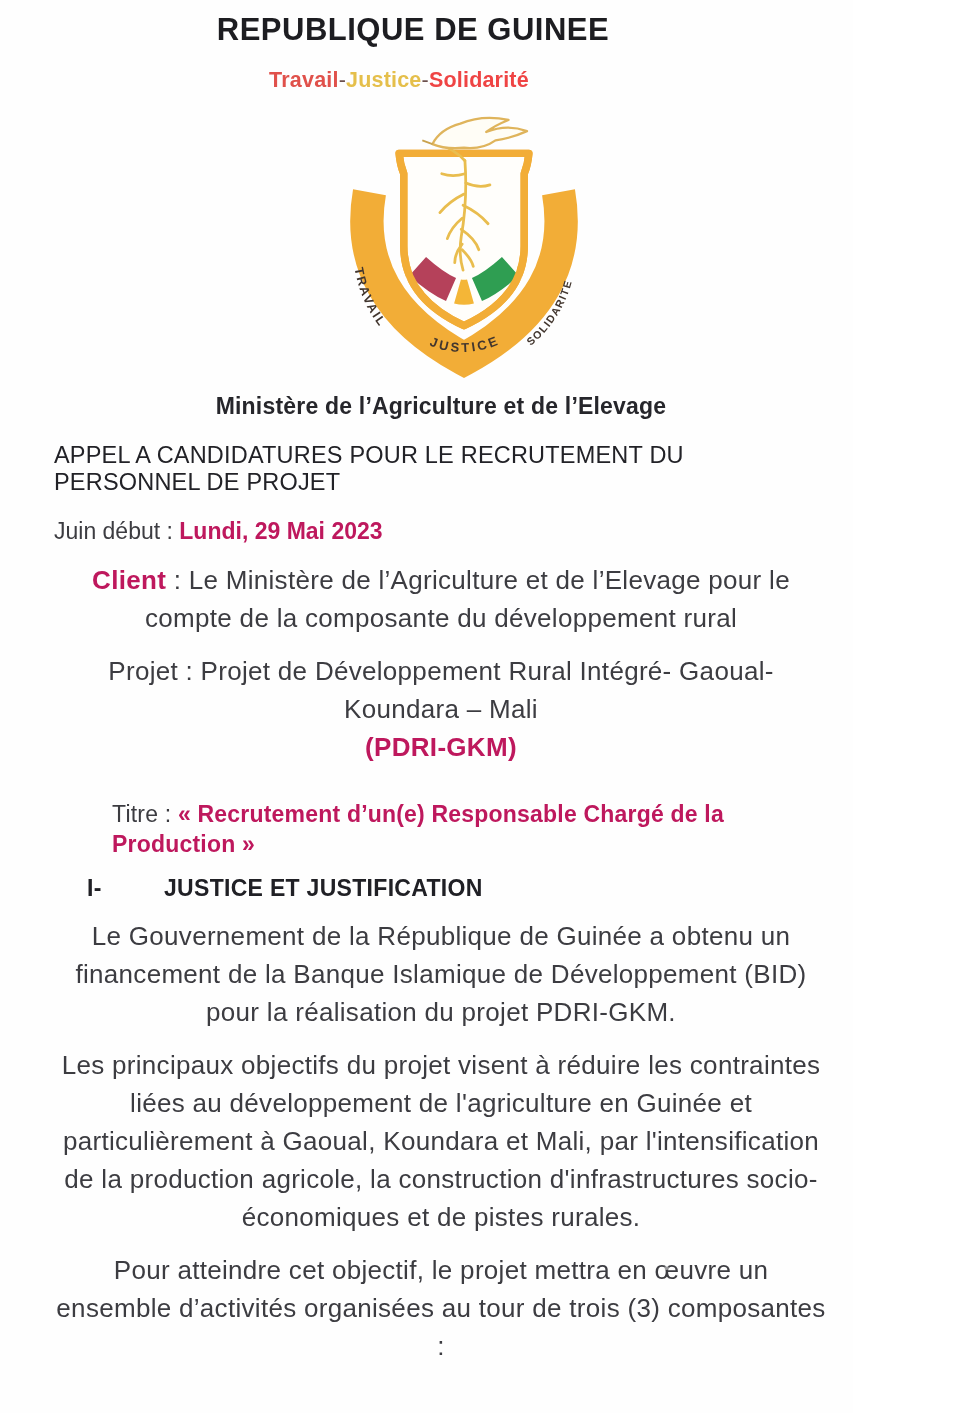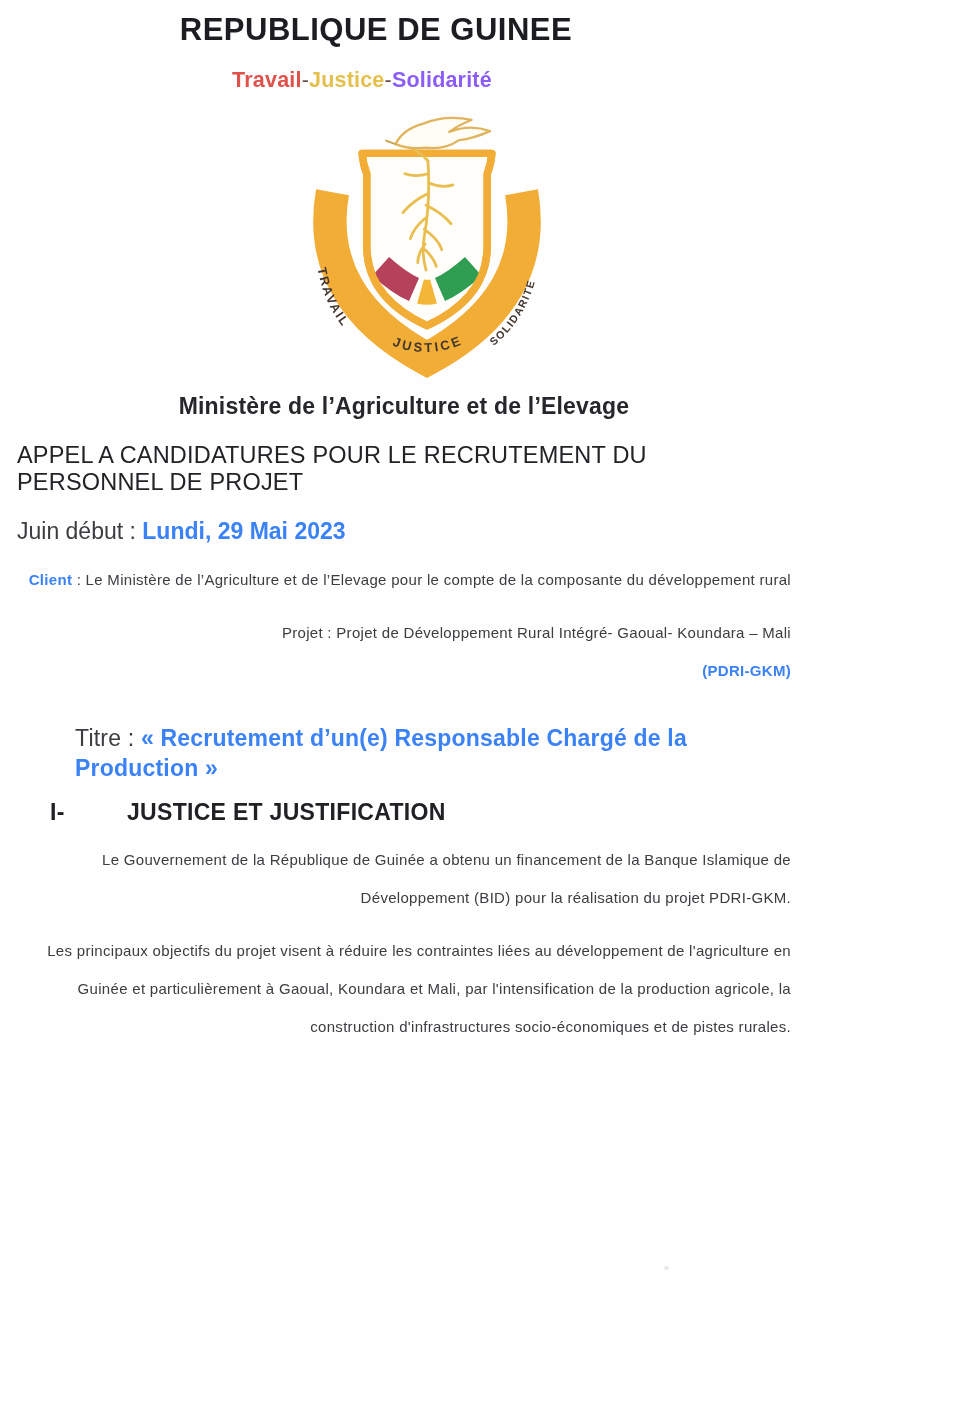--- a/index.html
+++ b/index.html
@@ -1,18 +1,18 @@
 <!DOCTYPE html>
 <html><head>
 <meta charset="utf-8">
 <style>
   html,body{margin:0;padding:0;background:#ffffff;}
   .page{
     width:816px;height:1413px;background:#fefefe;position:relative;overflow:hidden;
-    font-family:"Liberation Sans",sans-serif;color:#3c3c41;
+    font-family:"Liberation Sans",sans-serif;color:#3c3c41;padding-left:37px;
   }
   .country{
     margin:0;padding-top:12px;text-align:center;
     font-size:31px;font-weight:bold;letter-spacing:.5px;color:#1d1d21;
     transform:translateX(-32px);
   }
   .motto{
     margin-top:20px;text-align:center;font-size:21.5px;font-weight:bold;
     transform:translateX(-46px);letter-spacing:.2px;
   }
@@ -21,44 +21,44 @@
   .emblem svg{display:block;width:250px;height:278px;}
   .ribbon-text{font-family:"Liberation Sans",sans-serif;font-weight:bold;fill:#42362e;}
   .ministry{
     margin-top:8px;text-align:center;font-size:23px;font-weight:bold;color:#26262b;
     transform:translateX(-4px);letter-spacing:.2px;
   }
   .heading{
     margin:22px 20px 0 17px;font-size:23.5px;font-weight:normal;color:#222227;letter-spacing:.2px;
   }
   .line{margin:20px 20px 0 17px;font-size:23px;line-height:30px;}
-  .line strong, .para strong, .titre strong{color:#3b82f6;}
+  .line strong, .para strong, .titre strong{color:#be185d;}
   .para{
-    margin:15px 25px 0 17px;font-size:15px;line-height:38px;letter-spacing:.3px;
-    text-align:right;
+    margin:15px 25px 0 17px;font-size:26px;line-height:38px;letter-spacing:.3px;
+    text-align:center;
   }
   .para .block{display:block;}
   .titre{margin:33px 20px 0 75px;font-size:23px;line-height:30px;letter-spacing:.2px;}
   .section{
     display:flex;margin:16px 0 0 50px;font-size:23px;font-weight:bold;color:#202025;
     letter-spacing:.3px;
   }
   .section .num{width:77px;}
   .speck{position:absolute;background:#d8d8d8;border-radius:50%;}
   .speck.s1{left:933px;top:405px;width:7px;height:5px;opacity:.5;}
   .speck.s2{left:664px;top:1266px;width:5px;height:4px;opacity:.6;}
 </style>
 </head>
 <body>
 
 <div class="page">
 
   <h1 class="country">REPUBLIQUE DE GUINEE</h1>
 
-  <div class="motto"><span style="color: rgb(224, 81, 75);">Travail</span><span class="sep">-</span><span style="color: rgb(229, 191, 75);">Justice</span><span class="sep">-</span><span style="color: #8b5cf6;">Solidarité</span></div>
+  <div class="motto"><span style="color: rgb(224, 81, 75);">Travail</span><span class="sep">-</span><span style="color: rgb(229, 191, 75);">Justice</span><span class="sep">-</span><span style="color: #ef4444;">Solidarité</span></div>
 
   <div class="emblem">
     <svg viewBox="0 0 260 300">
       <defs>
         <path id="arcL" d="M12,174 Q20,222 56,256"></path>
         <path id="arcB" d="M82,252 Q130,278 180,250"></path>
         <path id="arcR" d="M202,258 Q244,222 250,168"></path>
       </defs>
 
       <path d="M28,92 Q8,206 130,272 Q252,206 232,92" fill="none" stroke="#f2ad37" stroke-width="36"></path>
@@ -114,17 +114,18 @@
 
   <p class="titre"><span>Titre : </span><strong>« Recrutement d’un(e) Responsable Chargé de la Production »</strong></p>
 
   <div class="section">
       <strong class="num">I-</strong>
       <strong class="sec-title">JUSTICE ET JUSTIFICATION</strong>
     </div>
 
   <p class="para">Le Gouvernement de la République de Guinée a obtenu un financement de la Banque Islamique de Développement (BID) pour la réalisation du projet PDRI-GKM.</p>
   <p class="para">Les principaux objectifs du projet visent à réduire les contraintes liées au développement de l'agriculture en Guinée et particulièrement à Gaoual, Koundara et Mali, par l'intensification de la production agricole, la construction d'infrastructures socio-économiques et de pistes rurales.</p>
+  <p class="para">Pour atteindre cet objectif, le projet mettra en œuvre un ensemble d’activités organisées au tour de trois (3) composantes :</p>
 
   <div class="speck s1"></div>
   <div class="speck s2"></div>
 
 </div>
 
 </body></html>

